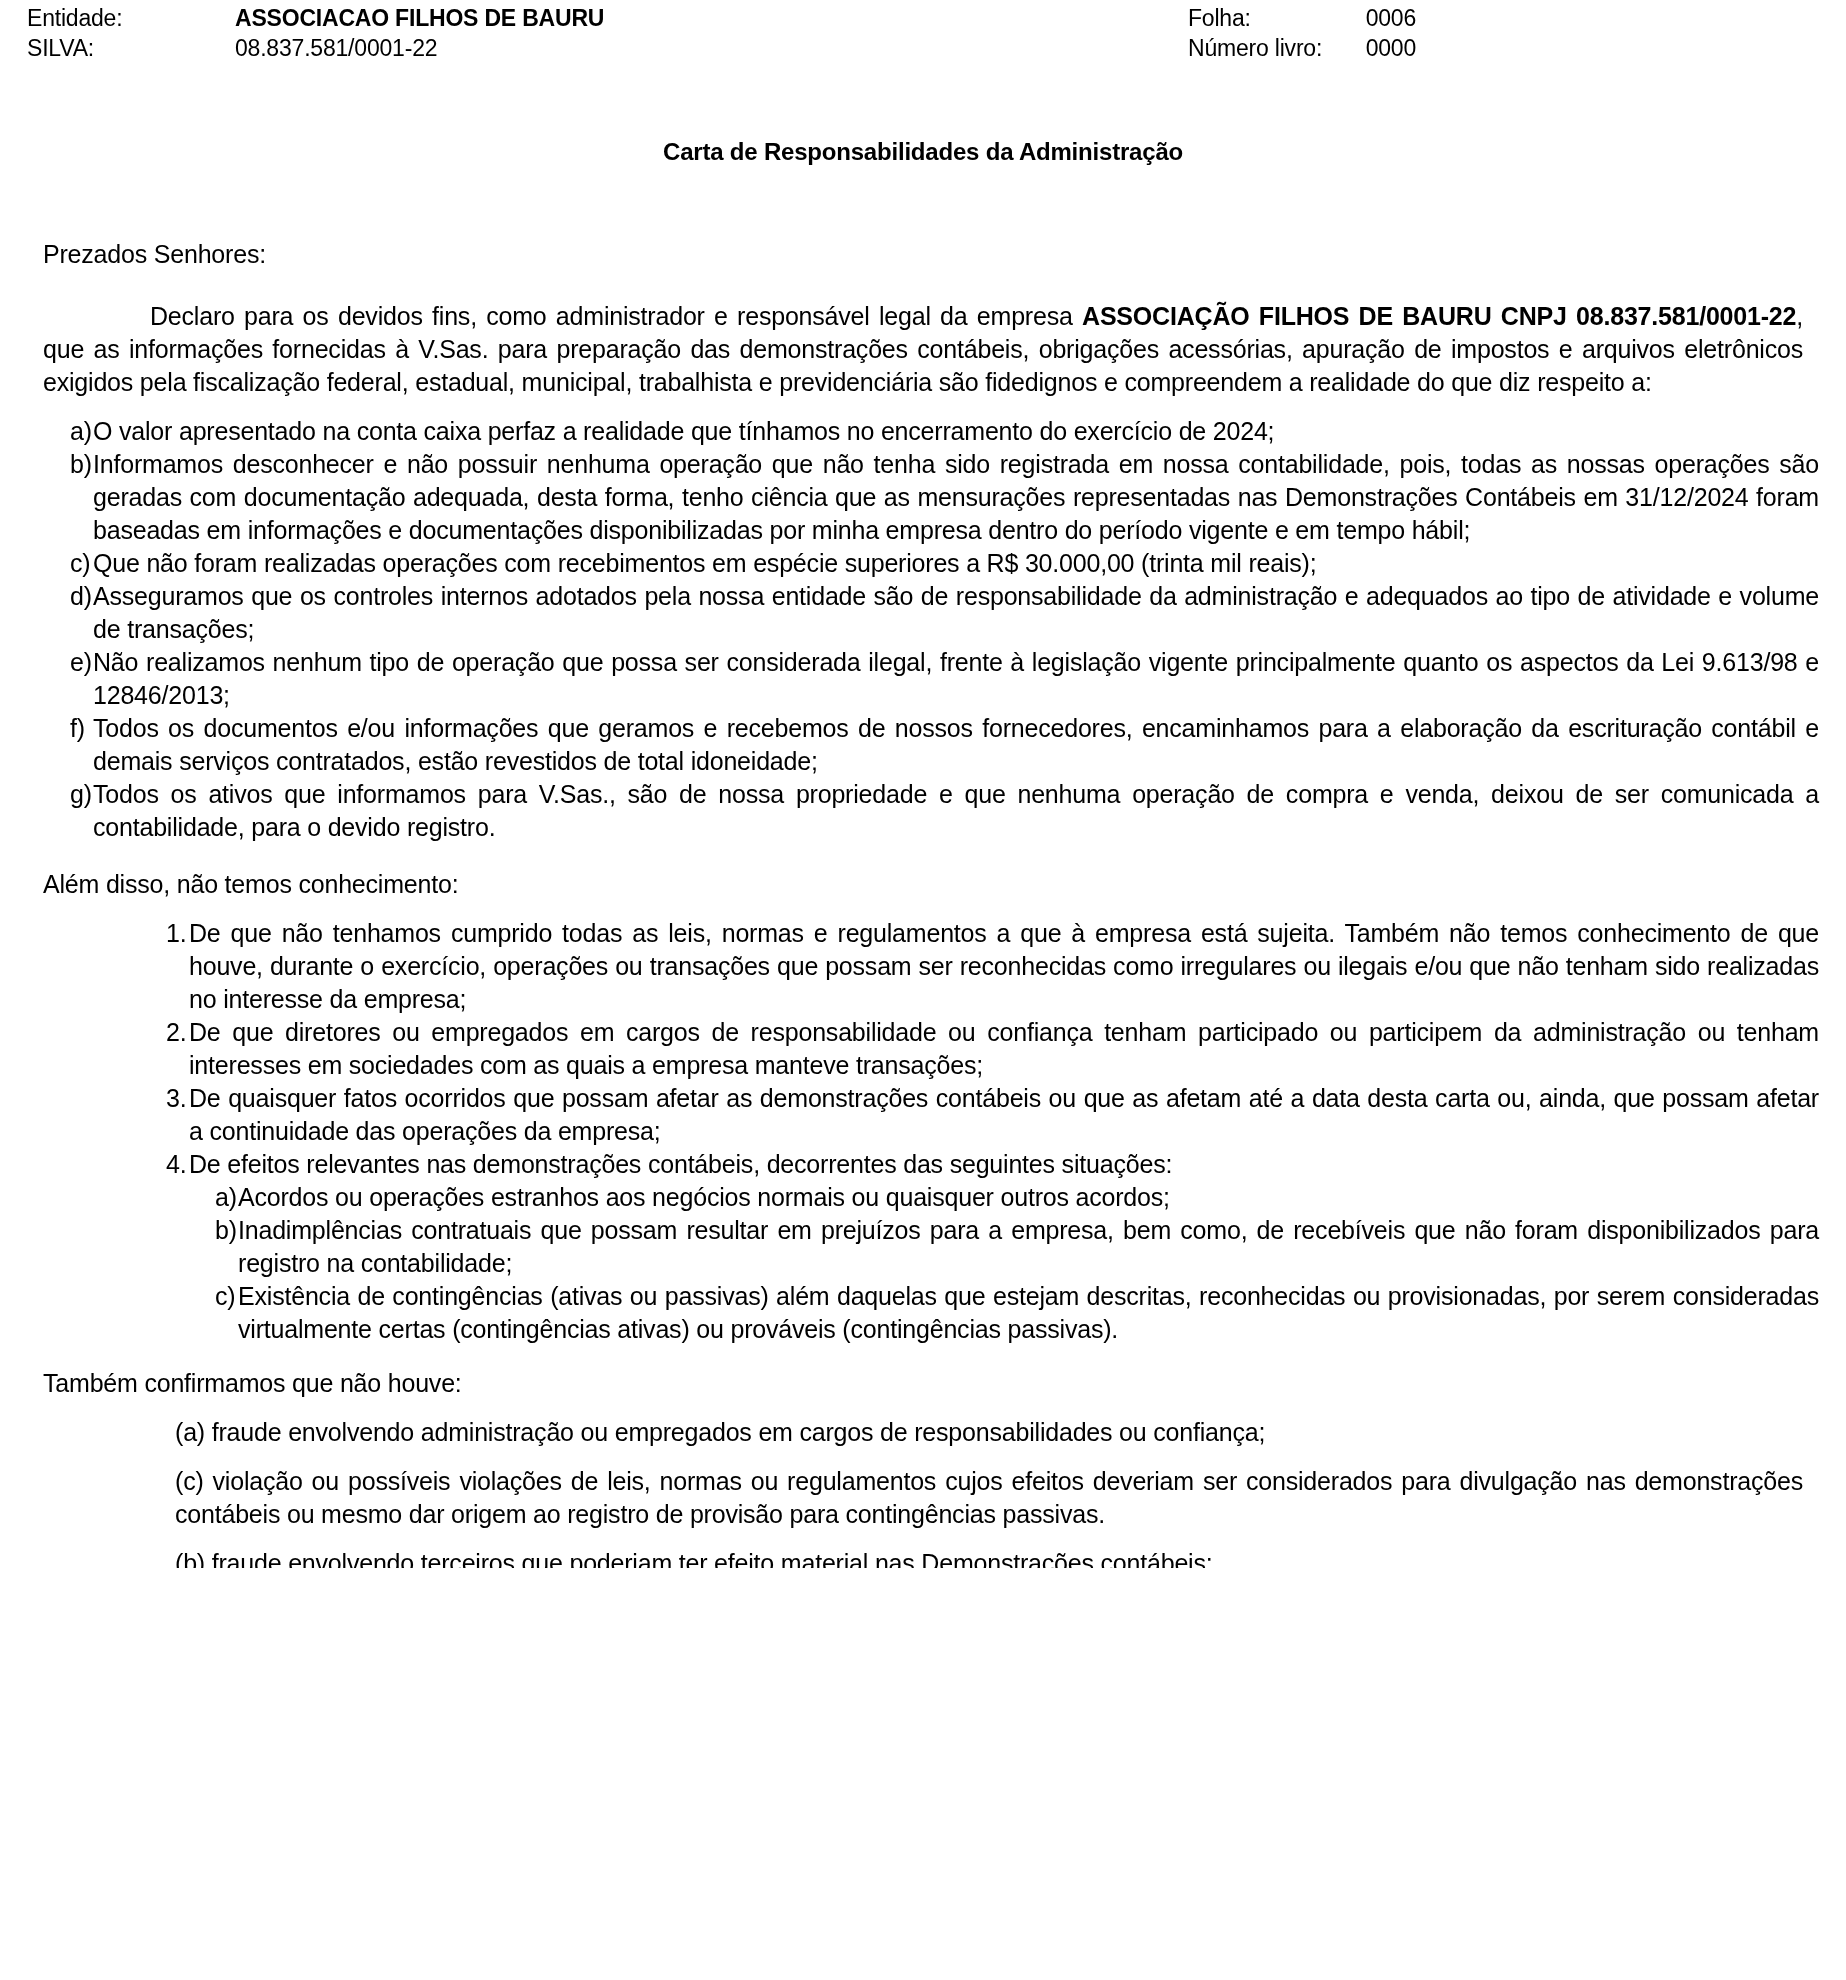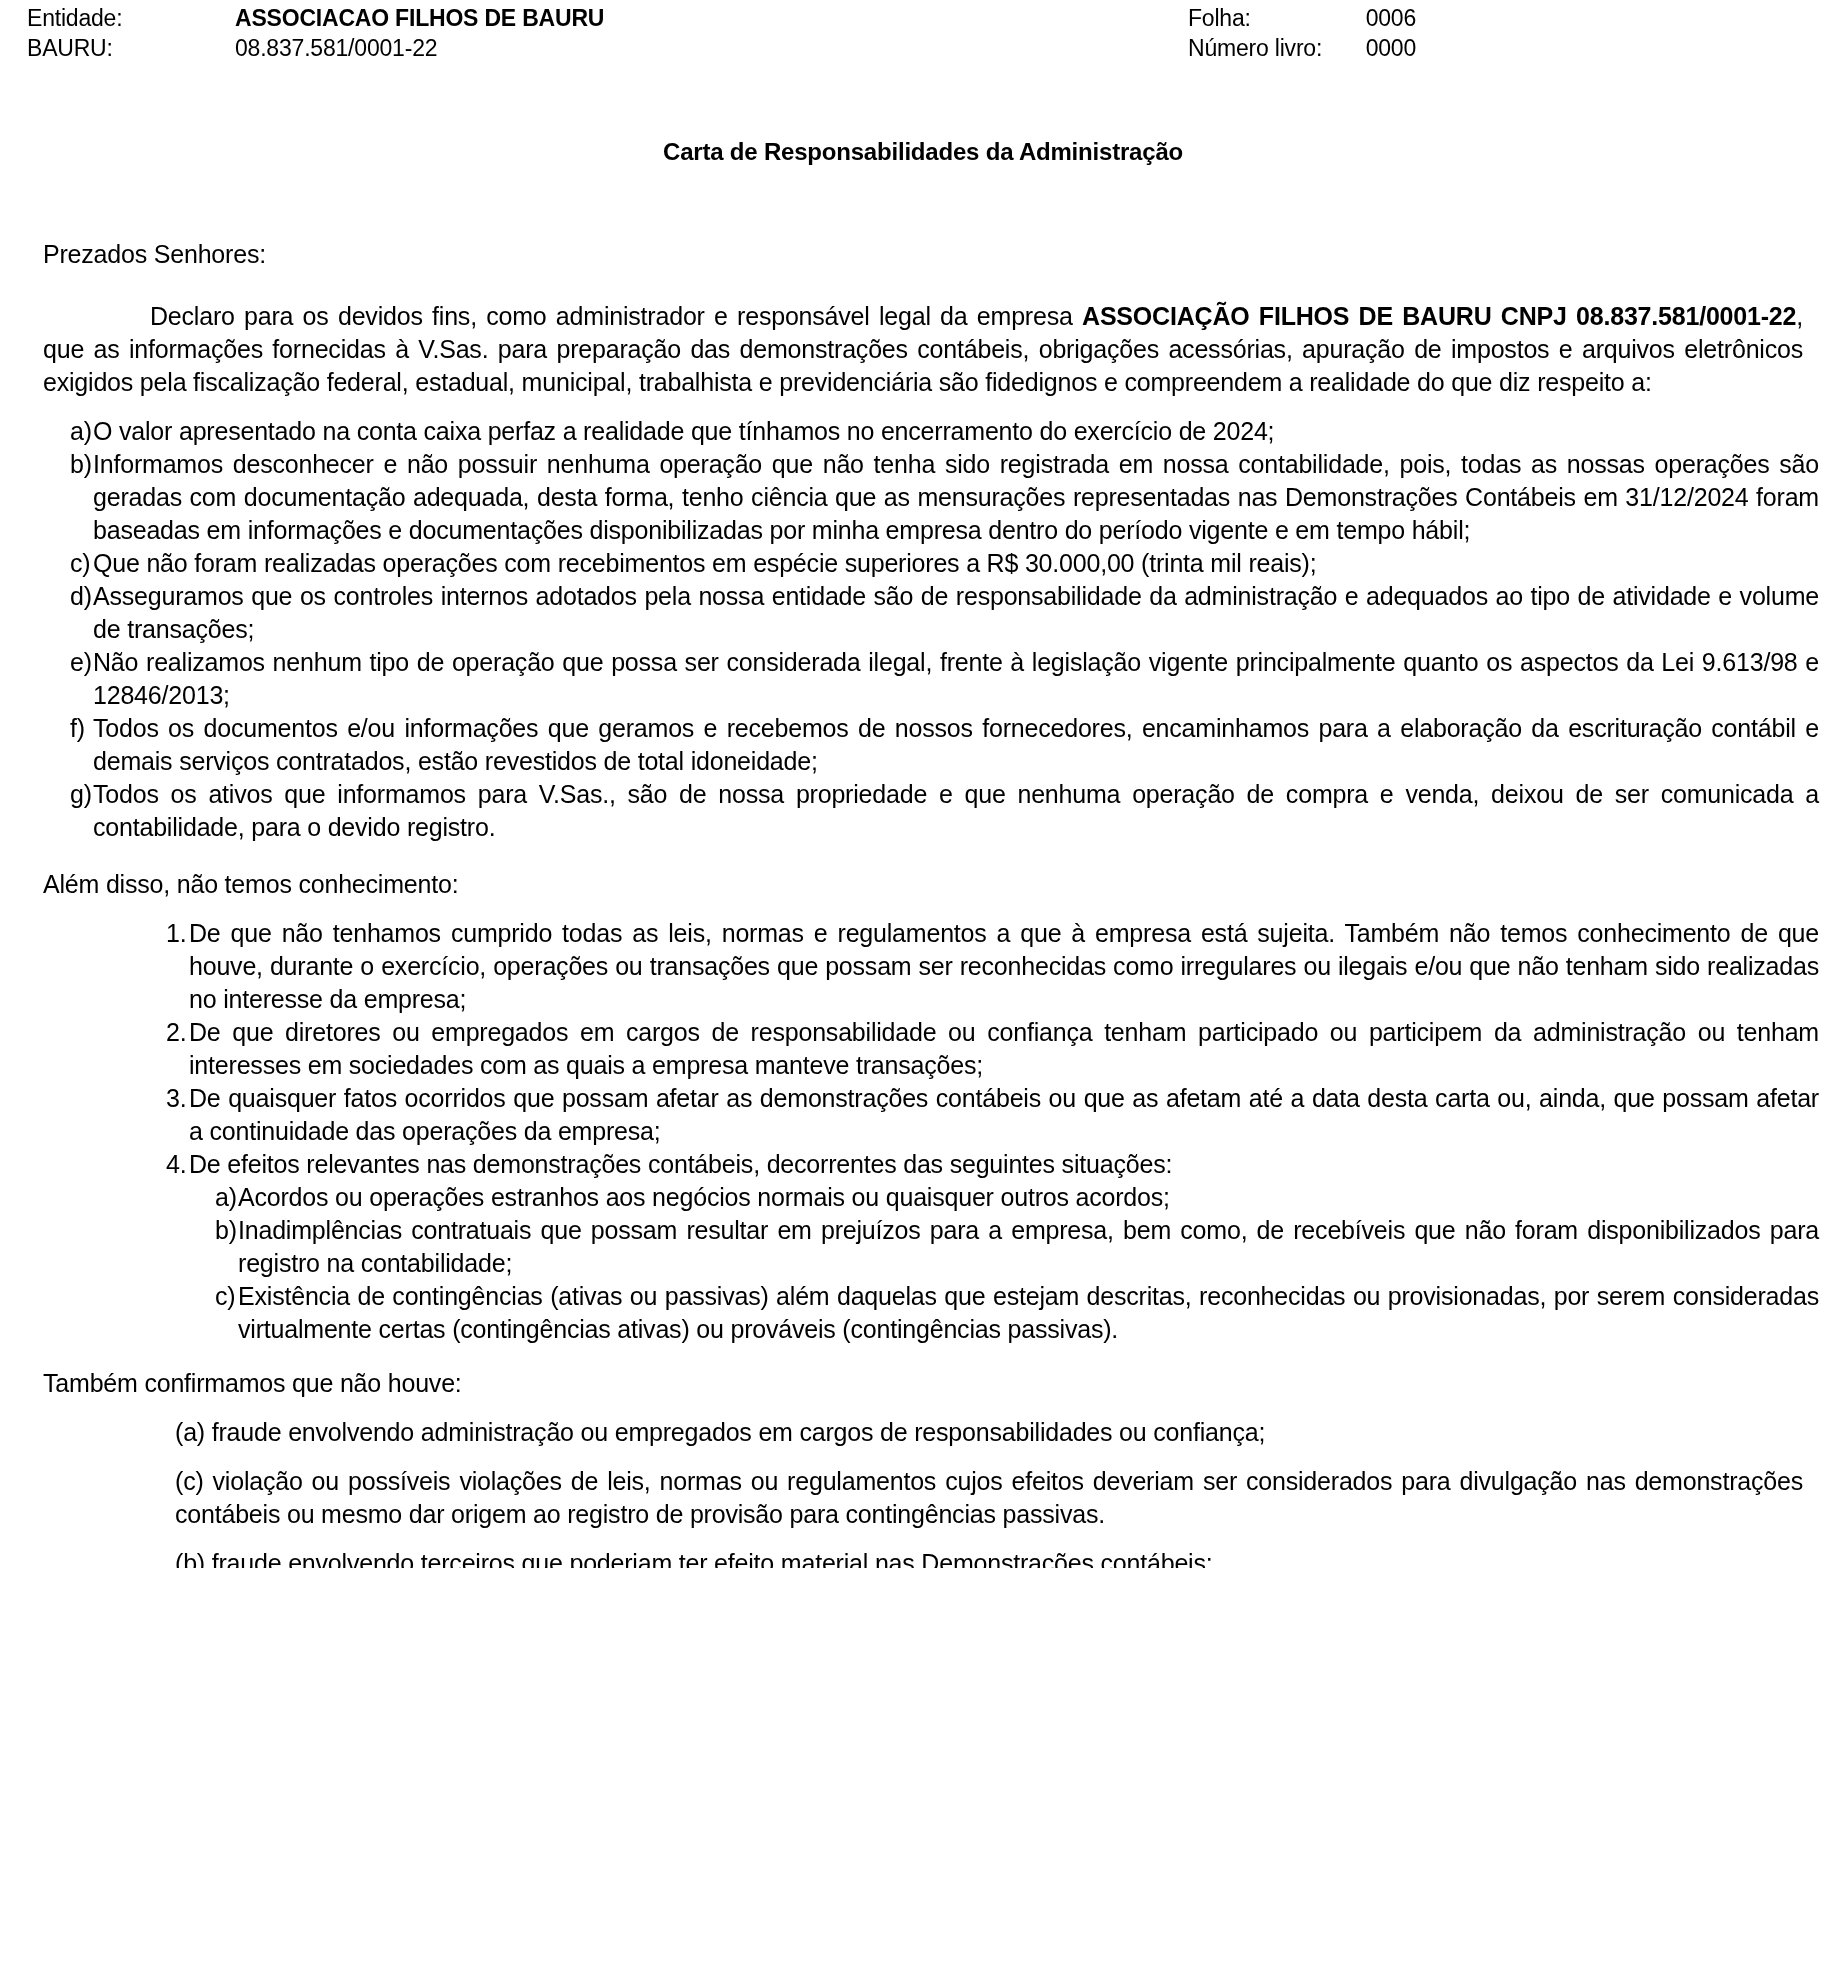--- a/index.html
+++ b/index.html
@@ -56,21 +56,21 @@
 
 <div class="page">
 
   <div class="header">
     <div class="header-left">
       <div class="header-row">
         <span class="hlabel">Entidade:</span>
         <span class="bold">ASSOCIACAO FILHOS DE BAURU</span>
       </div>
       <div class="header-row">
-        <span class="hlabel">BAURU:</span>
+        <span class="hlabel">SILVA:</span>
         <span>08.837.581/0001-22</span>
       </div>
     </div>
     <div class="header-right">
       <div class="header-row">
         <span class="hlabel">Folha:</span>
         <span>0006</span>
       </div>
       <div class="header-row">
         <span class="hlabel">Número livro:</span>

